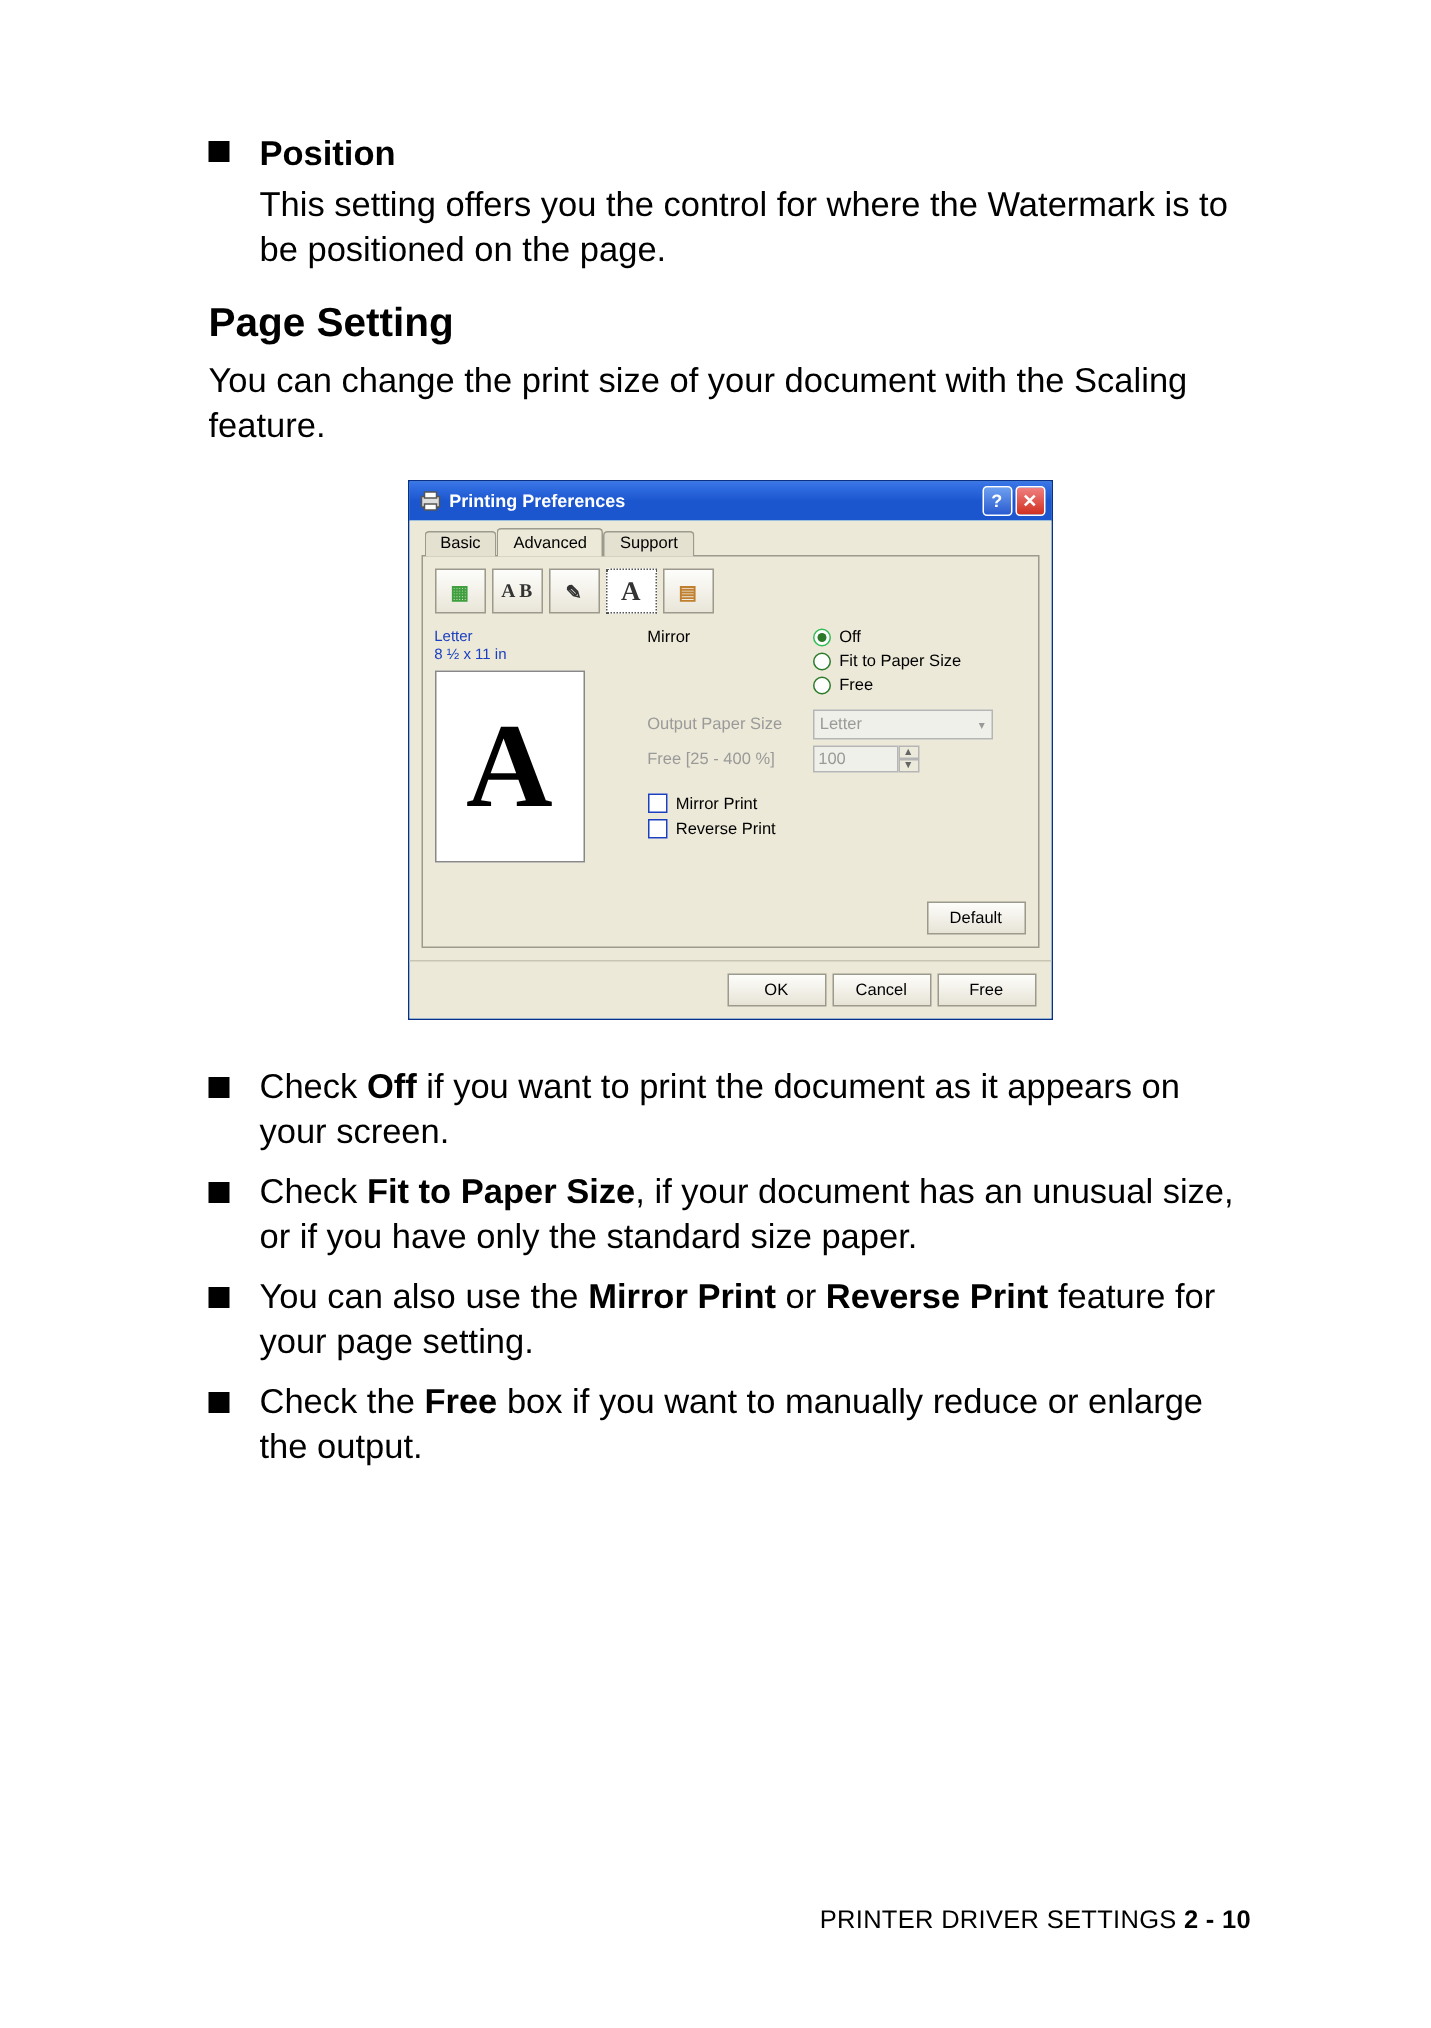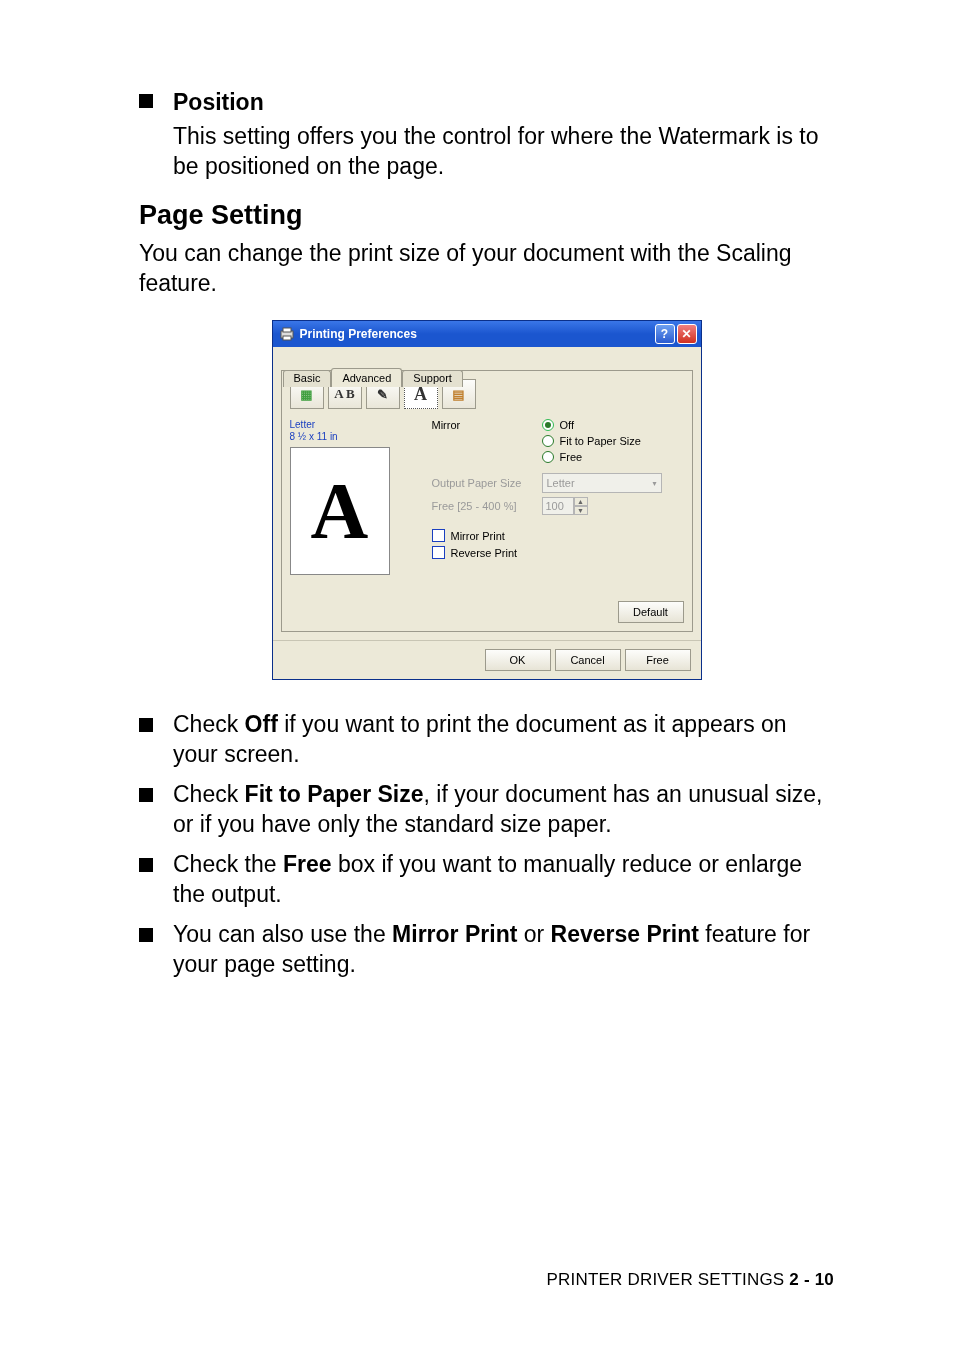--- a/index.html
+++ b/index.html
@@ -90,21 +90,21 @@
   .tb-help { background: linear-gradient(#6ea0f0,#2a5bd0); }
   .tb-close { background: linear-gradient(#f08080,#d03020); }
 
   .dlg-body { padding: 4px 8px 8px 8px; background:#ece9d8; }
 
   .tabs {
     display:flex;
     gap:0;
     margin-left:2px;
     position: relative;
-    top: 17px;
+    top: 1px;
   }
   .tab {
     padding: 3px 10px;
     border: 1px solid #9c9a8c;
     border-bottom: none;
     background:#ece9d8;
     border-top-left-radius:3px;
     border-top-right-radius:3px;
     font-size: 11px;
   }
@@ -170,21 +170,21 @@
   .radio-dot.unsel { border-color:#2a7a2a; }
   .combobox {
     width:120px;height:20px;border:1px solid #b5b5b5;background:#f0f0ea;
     display:flex;align-items:center;justify-content:space-between;padding:0 4px;color:#9a9a9a;
     font-size:11px;
   }
   .spinner {
     display:flex;align-items:center;
   }
   .spinner input {
-    width:32px;height:18px;border:1px solid #b5b5b5;background:#f0f0ea;color:#9a9a9a;
+    width:57px;height:18px;border:1px solid #b5b5b5;background:#f0f0ea;color:#9a9a9a;
     font-size:11px;padding:0 3px;
   }
   .spinner .spins { display:flex;flex-direction:column; }
   .spin-btn { width:14px;height:9px;border:1px solid #b5b5b5;background:#eceadb;font-size:7px;line-height:7px;text-align:center;color:#666;}
   .check { display:flex; align-items:center; gap:6px; margin-top:4px; }
   .checkbox { width:13px;height:13px;border:1px solid #1a3fc0;background:#fff; }
 
   .dlg-footer {
     display:flex; justify-content:flex-end; gap:6px; padding-top:26px;
   }
@@ -342,27 +342,27 @@
   </div>
   <div class="list-item">
     <div class="square-bullet"></div>
     <div class="body-text">
       <span>Check </span><span class="bold">Fit to Paper Size</span><span>, if your document has an unusual size, or if you have only the standard size paper.</span>
     </div>
   </div>
   <div class="list-item">
     <div class="square-bullet"></div>
     <div class="body-text">
+      <span>You can also use the </span><span class="bold">Mirror Print</span><span> or </span><span class="bold">Reverse Print</span><span> feature for your page setting.</span>
+    </div>
+  </div>
+  <div class="list-item">
+    <div class="square-bullet"></div>
+    <div class="body-text">
       <span>Check the </span><span class="bold">Free</span><span> box if you want to manually reduce or enlarge the output.</span>
-    </div>
-  </div>
-  <div class="list-item">
-    <div class="square-bullet"></div>
-    <div class="body-text">
-      <span>You can also use the </span><span class="bold">Mirror Print</span><span> or </span><span class="bold">Reverse Print</span><span> feature for your page setting.</span>
     </div>
   </div>
 
 </div>
 
 <div class="page-footer">
   <span>PRINTER DRIVER SETTINGS   </span><span class="num">2 - 10</span>
 </div>
 
 </body></html>

